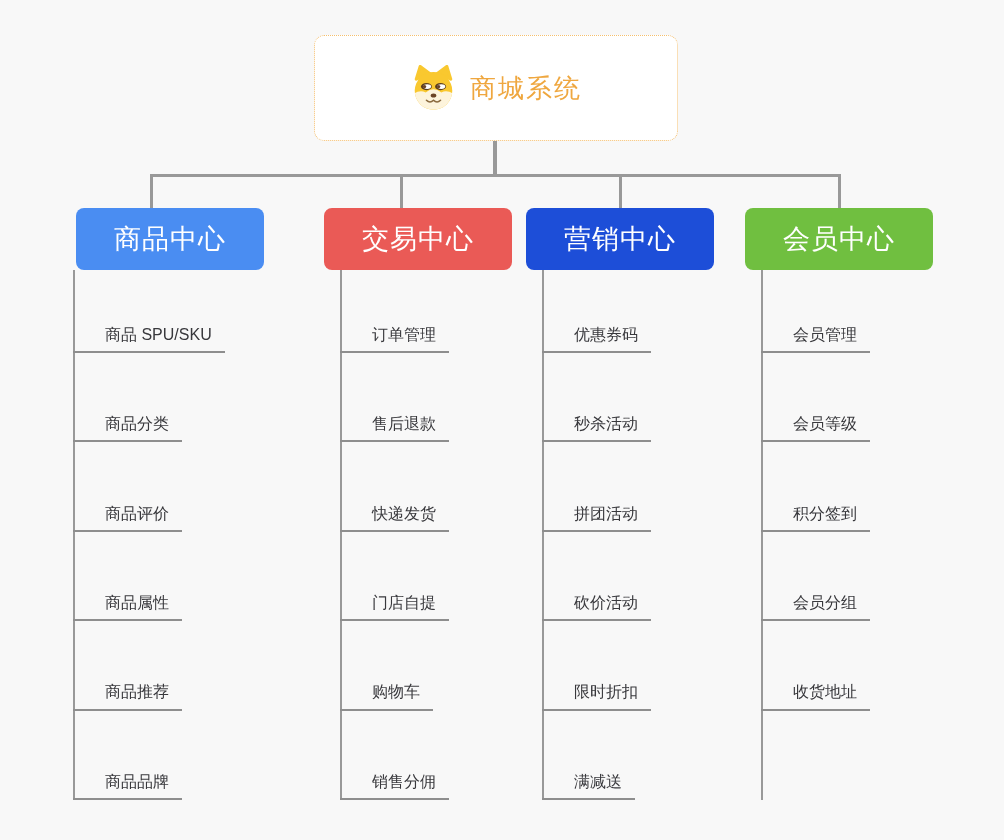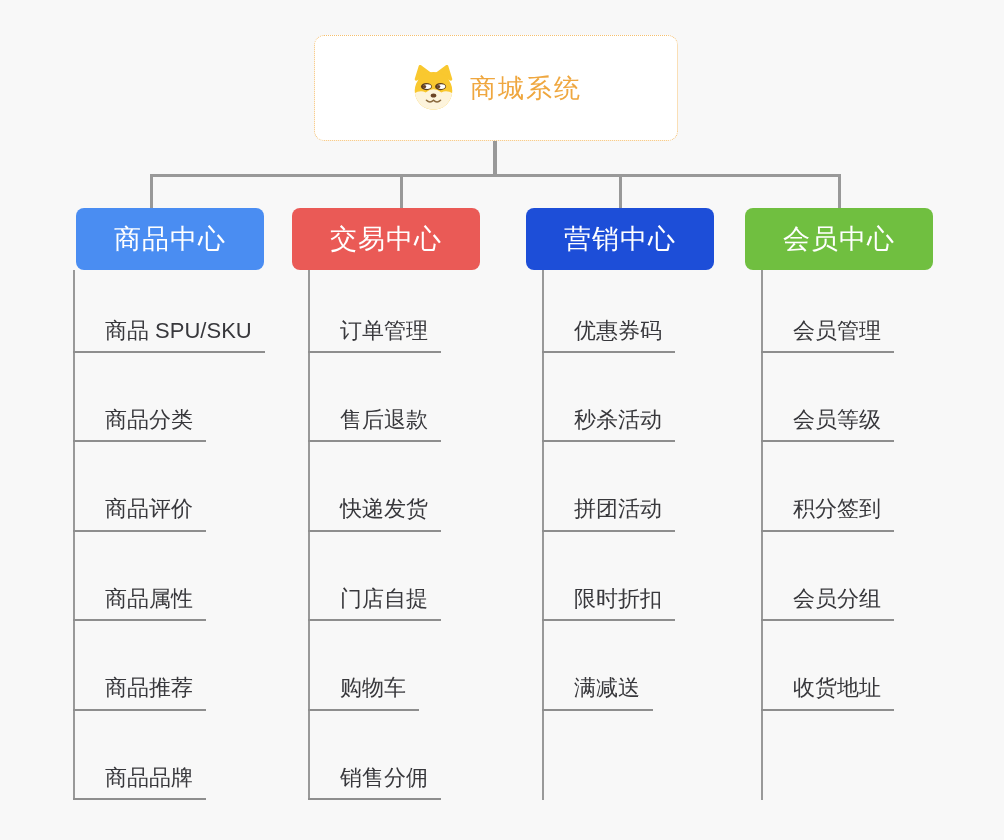--- a/index.html
+++ b/index.html
@@ -38,21 +38,21 @@
   .trunk{
     position:absolute;left:16px;top:62px;width:2px;height:530px;
     background:#999999;
   }
   .children{position:absolute;left:0;top:55.6px;width:188px;}
   .child-row{height:89.4px;display:flex;align-items:flex-end;}
   .child{
     margin-left:16px;display:inline-block;
     padding:0 13px 7px 32px;
     border-bottom:2px solid #8e8e8e;
-    font-size:22px;color:#38383c;line-height:1.2;white-space:nowrap;
+    font-size:16px;color:#38383c;line-height:1.2;white-space:nowrap;
   }
 </style>
 </head>
 <body>
 
 <div class="canvas">
 
   <div class="root-node">
     <span style="display:block;width:47px;height:47px;">
       <svg class="root-icon" viewBox="0 0 60 60" xmlns="http://www.w3.org/2000/svg">
@@ -112,21 +112,21 @@
           </div>
           <div class="child-row">
             <div class="child">商品推荐</div>
           </div>
           <div class="child-row">
             <div class="child">商品品牌</div>
           </div>
         </div>
   </div>
 
-  <div class="branch" style="left: 292px;">
+  <div class="branch" style="left: 324px;">
     <div class="branch-header" style="background: rgb(234, 90, 86);">
       <span>交易中心</span>
     </div>
     <div class="trunk"></div>
     <div class="children">
           <div class="child-row">
             <div class="child">订单管理</div>
           </div>
           <div class="child-row">
             <div class="child">售后退款</div>
@@ -155,20 +155,23 @@
           <div class="child-row">
             <div class="child">优惠券码</div>
           </div>
           <div class="child-row">
             <div class="child">秒杀活动</div>
           </div>
           <div class="child-row">
             <div class="child">拼团活动</div>
           </div>
           <div class="child-row">
+            <div class="child">砍价活动</div>
+          </div>
+          <div class="child-row">
             <div class="child">限时折扣</div>
           </div>
           <div class="child-row">
             <div class="child">满减送</div>
           </div>
         </div>
   </div>
 
   <div class="branch" style="left: 745px;">
     <div class="branch-header" style="background: rgb(112, 191, 64);">

